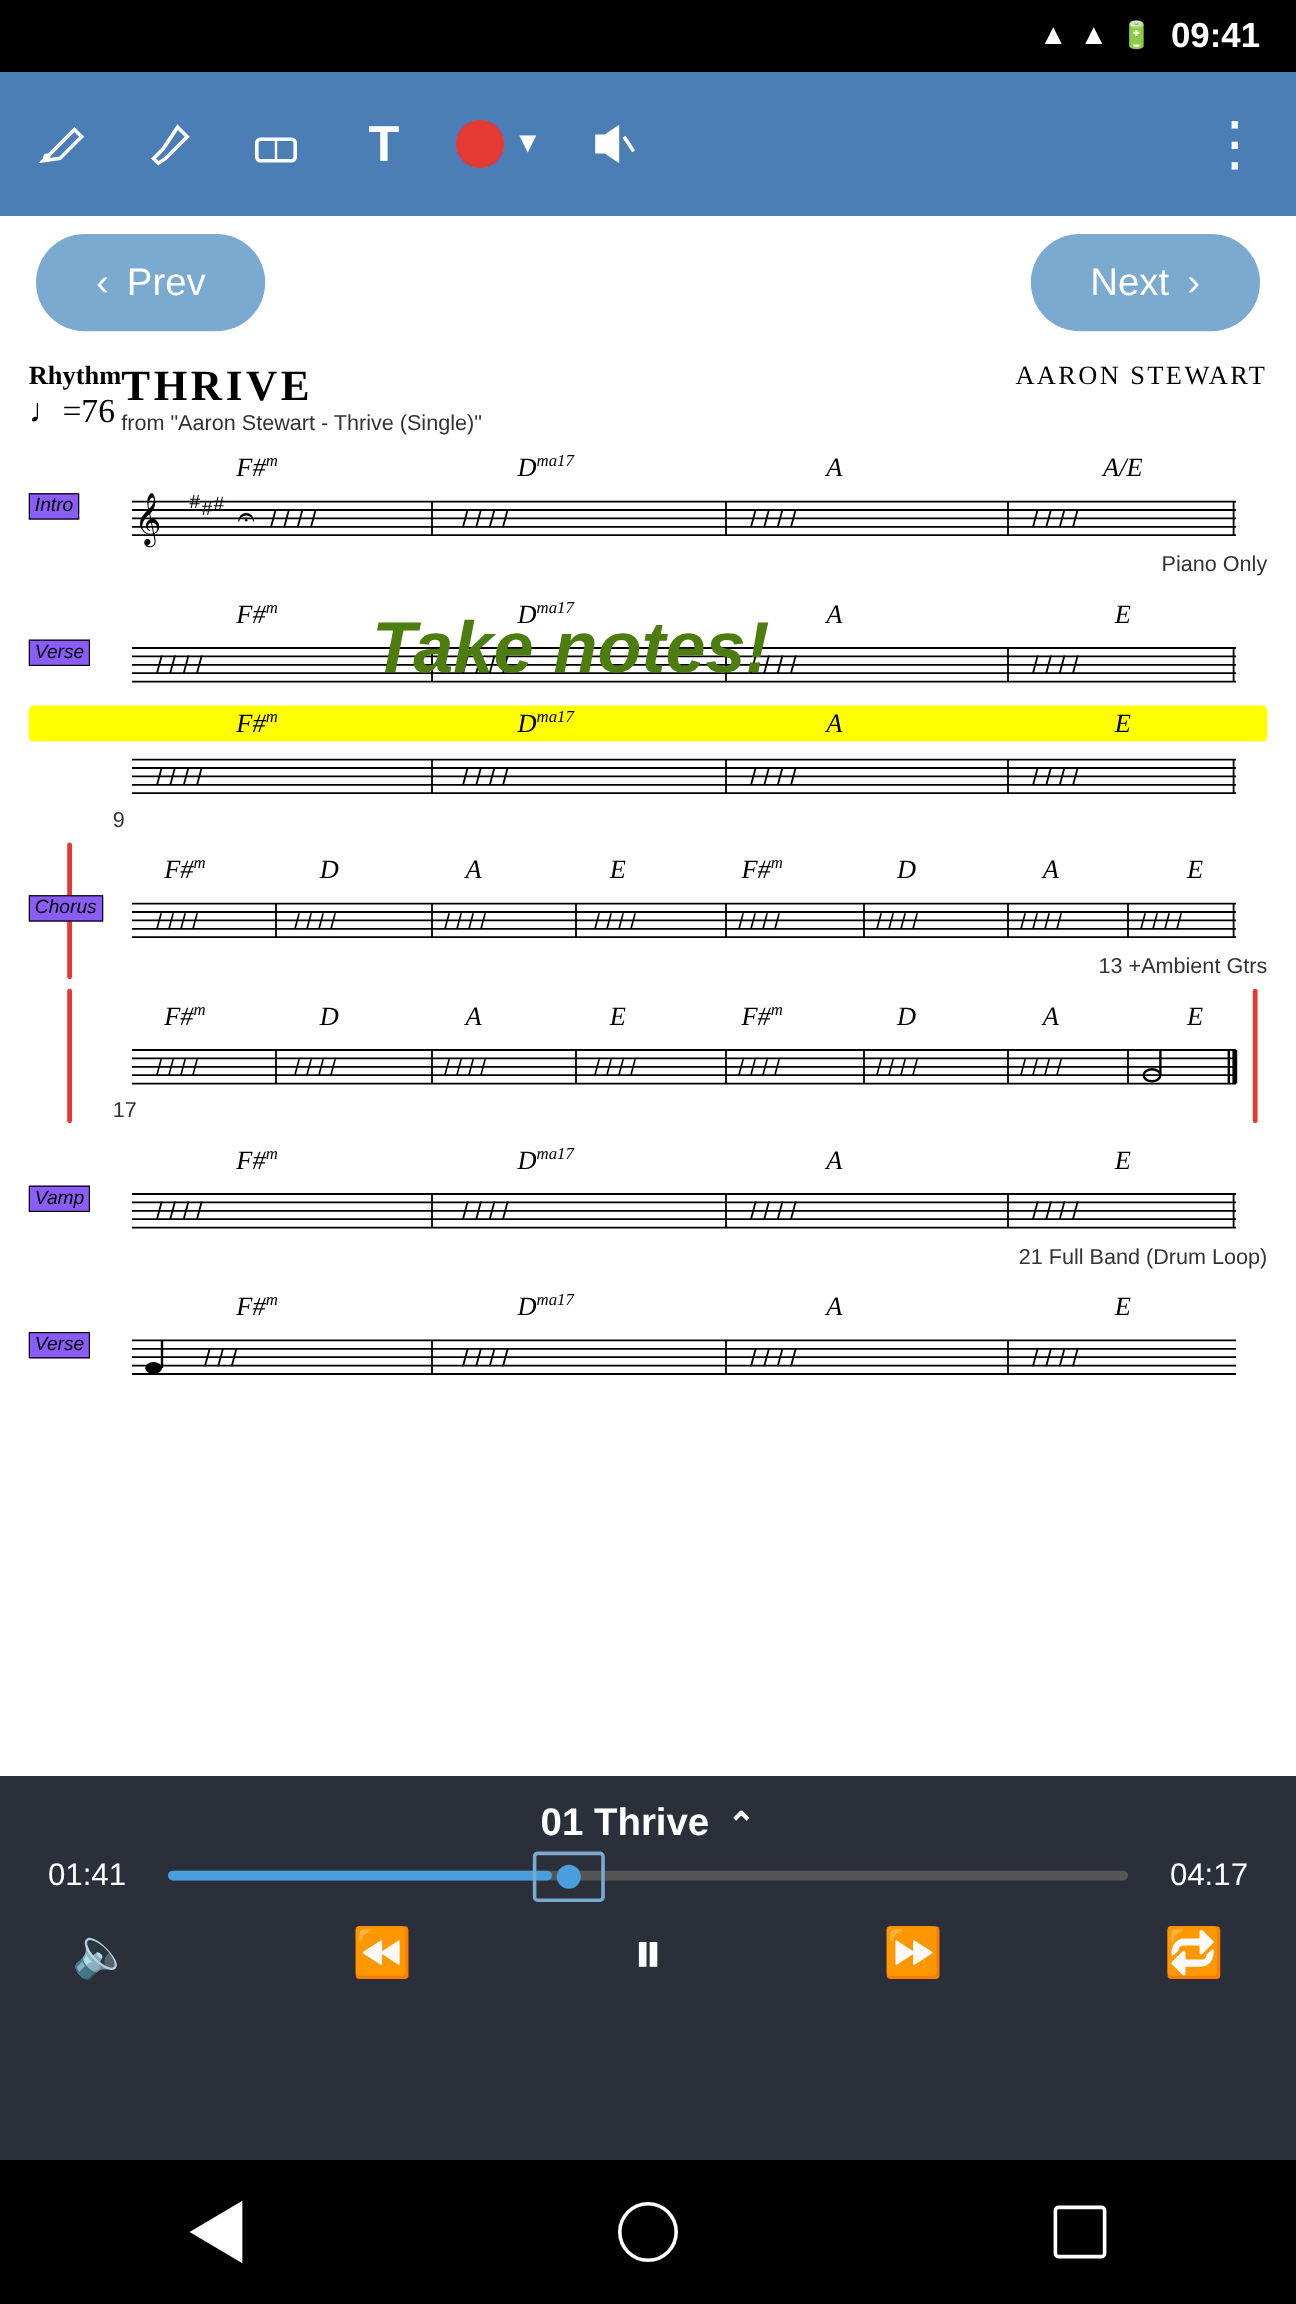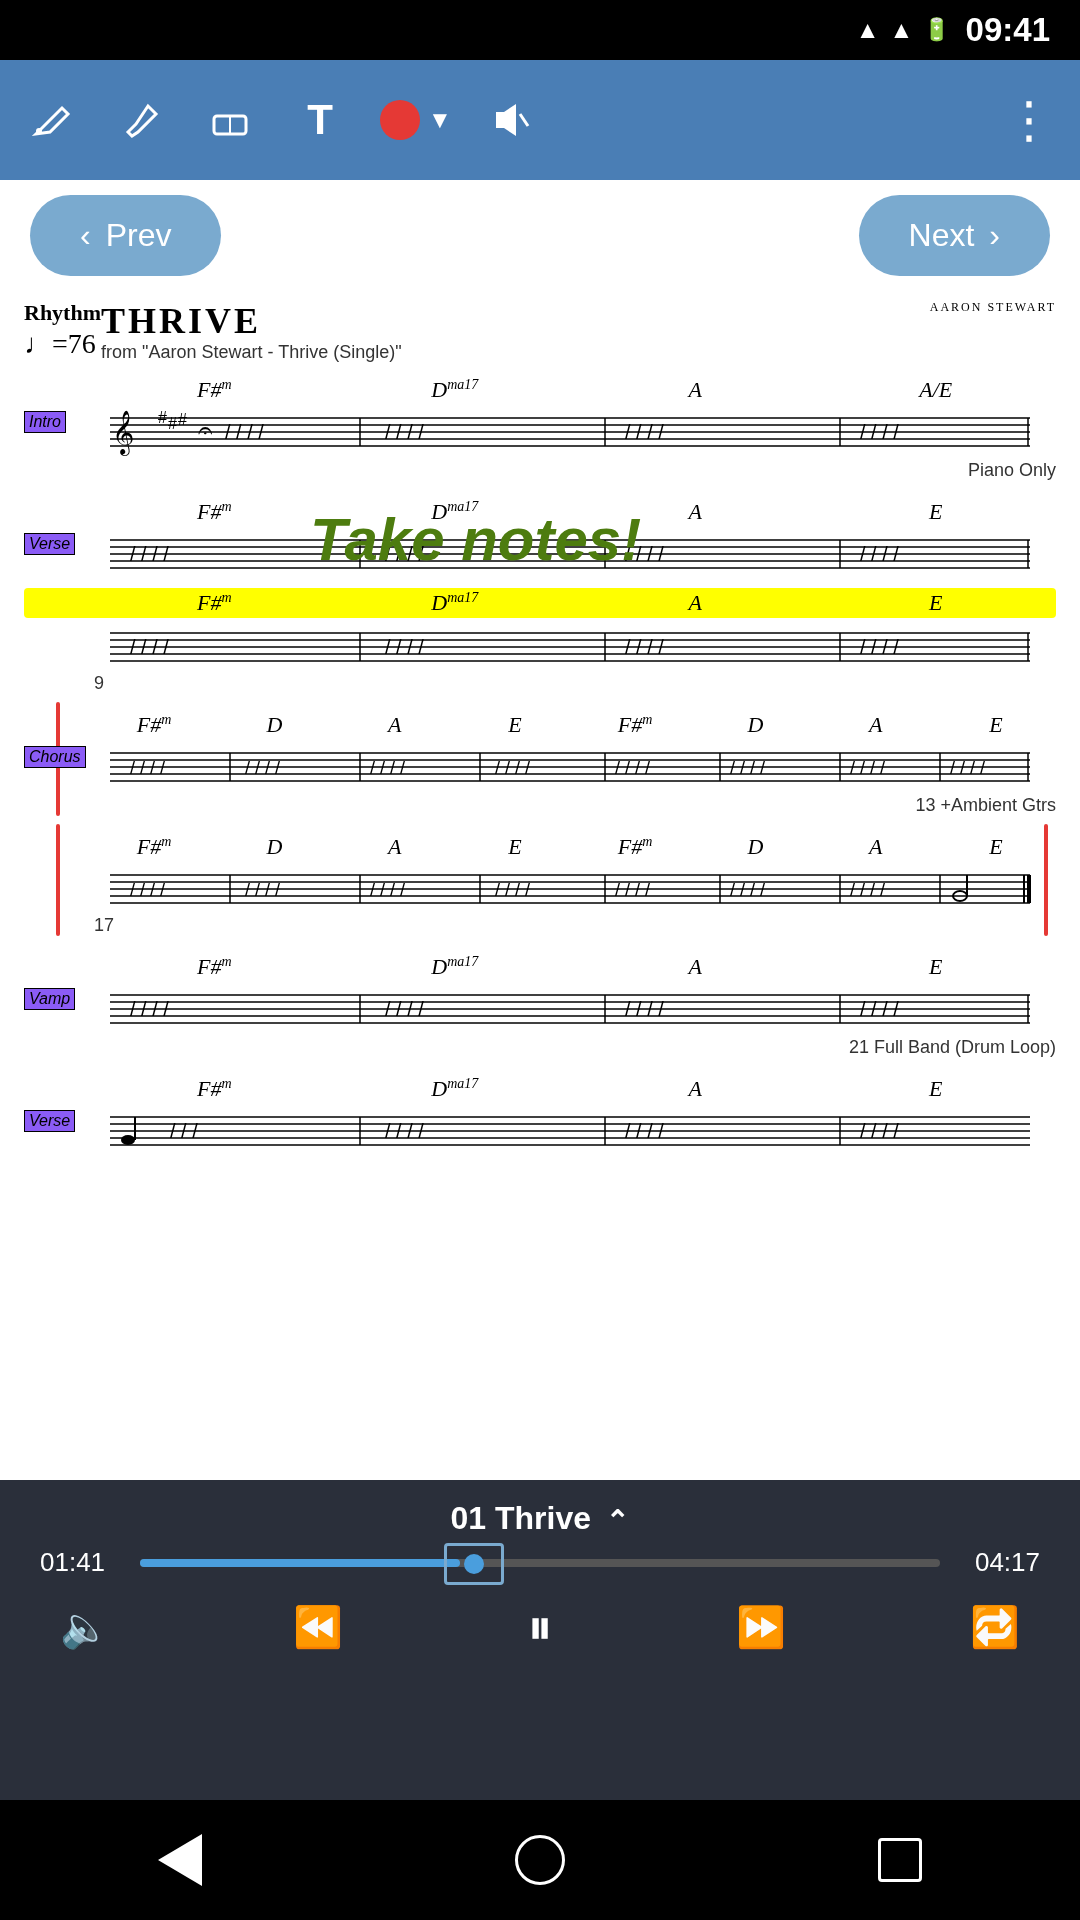--- a/index.html
+++ b/index.html
@@ -18,21 +18,21 @@
       height: 60px;
       background: #000;
       display: flex;
       align-items: center;
       justify-content: flex-end;
       padding-right: 30px;
       gap: 15px;
     }
     .status-bar-time {
       color: #fff;
-      font-size: 33px;
+      font-size: 29px;
       font-weight: bold;
     }
     .status-icons {
       display: flex;
       align-items: center;
       gap: 10px;
     }
 
     
     .toolbar {
@@ -110,21 +110,21 @@
       letter-spacing: 3px;
     }
     .sheet-subtitle {
       font-size: 18px;
       color: #333;
     }
     .sheet-author {
       position: absolute;
       right: 0;
       top: 0;
-      font-size: 12px;
+      font-size: 22px;
       font-family: Georgia, serif;
       letter-spacing: 2px;
     }
     .rhythm-section {
       font-size: 22px;
       font-family: Georgia, serif;
       font-weight: bold;
       margin-bottom: 2px;
     }
 

